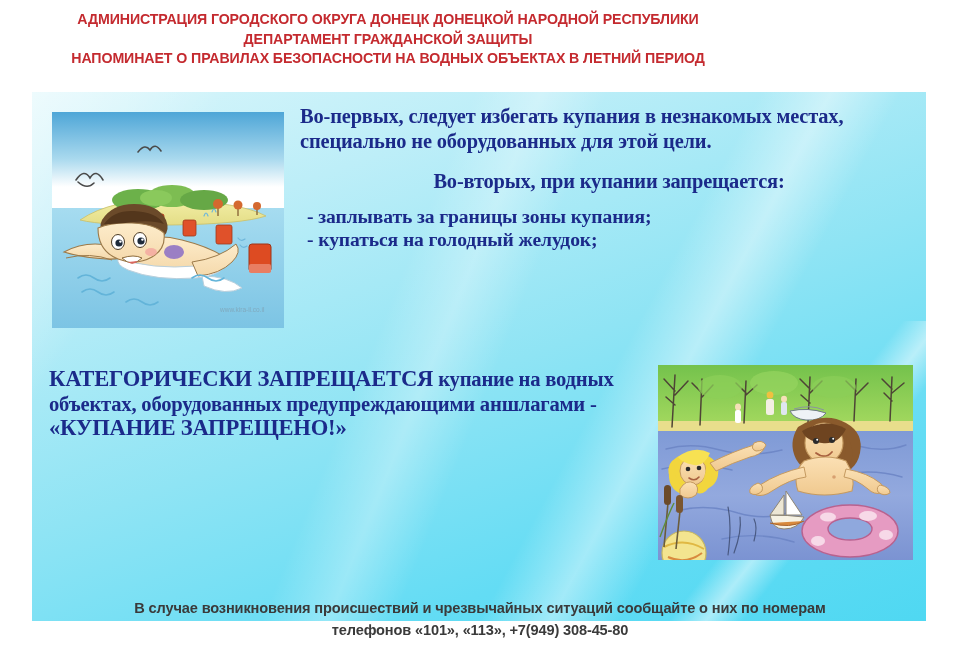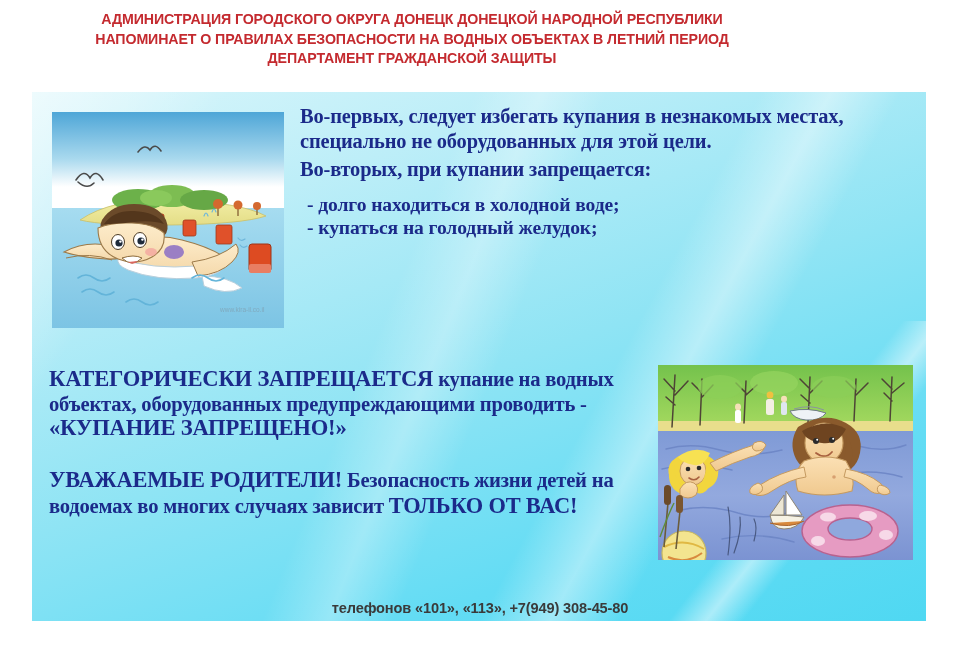--- a/index.html
+++ b/index.html
@@ -15,21 +15,20 @@
     position: relative;
   }
 
   
   .header {
     position: absolute;
     top: 10px;
     left: 0;
     width: 776px;
     text-align: center;
-    padding-left: 24px;
   }
   .header-line {
     color: #c42a2f;
     font-family: "Liberation Sans", sans-serif;
     font-weight: bold;
     font-size: 14.2px;
     letter-spacing: -0.1px;
     line-height: 19.5px;
     white-space: nowrap;
   }
@@ -88,21 +87,21 @@
     width: 618px;
     color: #1b2a8a;
   }
   .para {
     font-family: "Liberation Serif", serif;
     font-weight: bold;
     font-size: 20.4px;
     line-height: 24.5px;
     letter-spacing: -0.15px;
   }
-  .para.gap { margin-top: 4px; }
+  .para.gap { margin-top: 16px; text-align: center; }
   .list {
     margin-top: 11px;
     padding-left: 7px;
   }
   .list-item {
     font-family: "Liberation Serif", serif;
     font-weight: bold;
     font-size: 19.6px;
     line-height: 23.4px;
     letter-spacing: -0.1px;
@@ -149,22 +148,22 @@
     line-height: 21.5px;
     letter-spacing: -0.15px;
     white-space: nowrap;
   }
 </style>
 </head>
 <body>
 
 <div class="header">
   <div class="header-line">АДМИНИСТРАЦИЯ ГОРОДСКОГО ОКРУГА ДОНЕЦК ДОНЕЦКОЙ НАРОДНОЙ РЕСПУБЛИКИ</div>
+  <div class="header-line">ДЕПАРТАМЕНТ ГРАЖДАНСКОЙ ЗАЩИТЫ</div>
   <div class="header-line">НАПОМИНАЕТ О ПРАВИЛАХ БЕЗОПАСНОСТИ НА ВОДНЫХ ОБЪЕКТАХ В ЛЕТНИЙ ПЕРИОД</div>
-  <div class="header-line">ДЕПАРТАМЕНТ ГРАЖДАНСКОЙ ЗАЩИТЫ</div>
 </div>
 
 <div class="poster">
   <div class="poster-sheen"></div>
 
   <div class="illus-swim">
     <svg viewBox="0 0 232 216" width="232" height="216">
       <defs>
         <linearGradient id="skyG" x1="0" y1="0" x2="0" y2="1">
           <stop offset="0" stop-color="#4ea6d7"></stop>
@@ -395,26 +394,26 @@
         <path d="M76 188 q8 -22 6 -36"></path>
         <path d="M96 176 q4 -14 0 -22"></path>
       </g>
     </svg>
   </div>
 
   <div class="block-right">
     <div class="para">Во-первых, следует избегать купания в незнакомых местах, специально не оборудованных для этой цели.</div>
     <div class="para gap">Во-вторых, при купании запрещается:</div>
     <div class="list">
-      <div class="list-item">- долго находиться в холодной воде;</div>
+      <div class="list-item">- заплывать за границы зоны купания;</div>
       <div class="list-item">- купаться на голодный желудок;</div>
     </div>
   </div>
 
   <div class="block-left">
-    <div class="ban"><span class="caps">КАТЕГОРИЧЕСКИ ЗАПРЕЩАЕТСЯ</span><span> купание на водных объектах, оборудованных предупреждающими проводить - </span><span class="caps">«КУПАНИЕ ЗАПРЕЩЕНО!»</span></div>
-    <div class="parents"><span class="caps">УВАЖАЕМЫЕ РОДИТЕЛИ!</span><span> Безопасность жизни детей на водоемах во многих случаях зависит </span><span class="caps">ТОЛЬКО ОТ ВАС!</span></div>
+    <div class="ban"><span class="caps">КАТЕГОРИЧЕСКИ ЗАПРЕЩАЕТСЯ</span><span> купание на водных объектах, оборудованных предупреждающими аншлагами - </span><span class="caps">«КУПАНИЕ ЗАПРЕЩЕНО!»</span></div>
   </div>
 </div>
 
 <div class="footer">
+  <div class="footer-line">В случае возникновения происшествий и чрезвычайных ситуаций сообщайте о них по номерам</div>
   <div class="footer-line">телефонов «101», «113», +7(949) 308-45-80</div>
 </div>
 
 </body></html>

